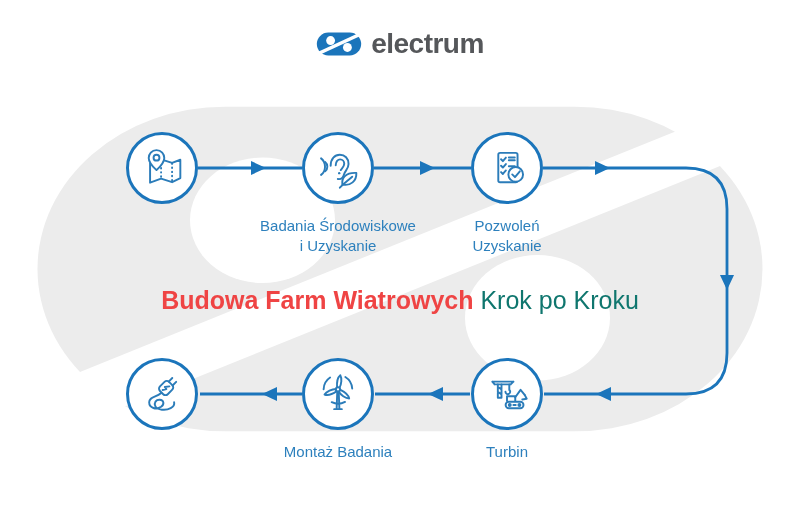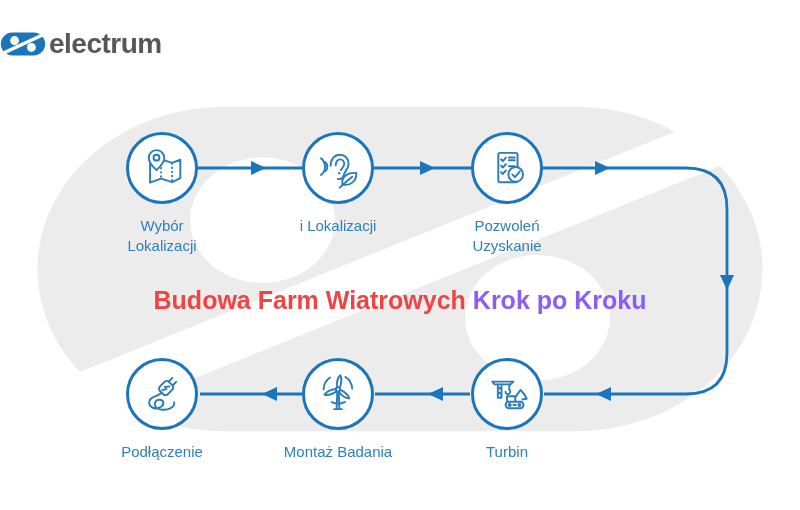--- a/index.html
+++ b/index.html
@@ -3,21 +3,21 @@
 <meta charset="utf-8">
 <style>
   html,body{margin:0;padding:0;background:#fff;}
   .canvas{
     position:relative;width:800px;height:510px;background:#ffffff;overflow:hidden;
     font-family:"Liberation Sans", sans-serif;
   }
   .watermark{position:absolute;left:25px;top:85px;width:750px;height:368px;z-index:0;}
   .logo{
     position:absolute;left:0;top:30px;width:800px;display:flex;align-items:center;
-    justify-content:flex-start;gap:3px;z-index:3;
+    justify-content:center;gap:9px;z-index:3;
   }
   .logo-icon{width:46px;height:26px;display:block;}
   .wordmark{font-size:28px;font-weight:700;color:#55575a;letter-spacing:-0.5px;line-height:1;}
   .flow{position:absolute;left:0;top:0;width:800px;height:510px;z-index:1;}
   .node{
     position:absolute;width:66px;height:66px;border:3px solid #1b75bb;border-radius:50%;
     background:#ffffff;display:flex;align-items:center;justify-content:center;z-index:2;
   }
   .node svg{width:44px;height:44px;}
   .ic{fill:none;stroke:#2b7cb9;stroke-width:2.1;stroke-linecap:round;stroke-linejoin:round;}
@@ -26,21 +26,21 @@
   .step-label{
     position:absolute;width:200px;text-align:center;color:#2d80bd;font-size:15px;
     line-height:20px;z-index:2;
   }
   .step-label span{display:block;}
   .title{
     position:absolute;left:0;top:286px;width:800px;text-align:center;z-index:2;
     font-size:25px;line-height:28px;
   }
   .title .t-bold{font-weight:700;color:#ef4444;}
-  .title .t-light{font-weight:700;color:#8b5cf6;}
+  .title .t-light{font-weight:400;color:#0f766e;}
 </style>
 </head>
 <body>
 
 <div class="canvas">
 
   <svg class="watermark" viewBox="0 0 60 34" preserveAspectRatio="none" aria-hidden="true">
     <rect x="1" y="2" width="58" height="30" rx="15" fill="#ececec"></rect>
     <rect x="-6" y="14.8" width="72" height="4.4" fill="#ffffff" transform="rotate(-25 30 17)"></rect>
     <circle cx="19" cy="12.5" r="5.8" fill="#ffffff"></circle>
@@ -78,38 +78,35 @@
 
   <div class="node" style="left:126px;top:132px;">
     <svg viewBox="0 0 48 48">
       <path class="ic" d="M11,19 L23,14.5 L35,18.5 L44,15 L44,35 L35,39.5 L23,35.5 L11,40 Z"></path>
       <path class="ic" stroke-dasharray="0.5,4" d="M23,15 V35"></path>
       <path class="ic" stroke-dasharray="0.5,4" d="M35,19 V39"></path>
       <path class="ic-white" d="M18,4.5 C12.7,4.5 9.5,8.8 9.5,13 C9.5,18.2 14,22.6 18,26.3 C22,22.6 26.5,18.2 26.5,13 C26.5,8.8 23.3,4.5 18,4.5 Z"></path>
       <circle class="ic" cx="18" cy="12.7" r="3.2"></circle>
     </svg>
   </div>
-  <div class="step-label" style="left:62px;top:216px;">
-    <span>Wybór</span>
-    <span>Lokalizacji</span>
-  </div>
 
   <div class="node" style="left:302px;top:132px;">
     <svg viewBox="0 0 48 48">
       <path class="ic" d="M10,17.5 a6.5,6.5 0 0 1 0,10"></path>
       <path class="ic" d="M5.5,13.5 a11.5,11.5 0 0 1 0,18"></path>
       <path class="ic" d="M16,21.5 C16,13.8 20.5,9.5 26,9.5 C31.5,9.5 35.5,13.6 35.5,19.5 C35.5,25 31.6,27 30.5,31 C29.6,34.4 27,36.6 23.8,36"></path>
       <path class="ic" d="M21.5,21 C21.5,16.6 24,14.6 26.3,14.6 C28.8,14.6 30.8,16.6 30.8,19.4 C30.8,22.4 28.4,24.2 27,26.3"></path>
       <circle class="ic-fill" cx="25.3" cy="29.6" r="1.3"></circle>
       <path class="ic-white" d="M28.8,42 C27.8,35 32,28.8 44,29.4 C44.4,38 37.8,44 28.8,42 Z"></path>
       <path class="ic" d="M26,45.5 C30,41 34.5,38 39.5,33.5"></path>
     </svg>
   </div>
   <div class="step-label" style="left:238px;top:216px;">
-    <span>i Lokalizacji</span>
+    <span>Badania Środowiskowe</span>
+    <span>i Uzyskanie</span>
   </div>
 
   <div class="node" style="left:471px;top:132px;">
     <svg viewBox="0 0 48 48">
       <rect class="ic" x="14.5" y="7.5" width="21" height="32" rx="2"></rect>
       <path class="ic" d="M17.5,14.5 l2,2 l3.3,-3.8"></path>
       <path class="ic" d="M26,12.5 h6.5 M26,15.5 h6.5"></path>
       <path class="ic" d="M17.5,21.5 l2,2 l3.3,-3.8"></path>
       <path class="ic" d="M26,22 h6.5"></path>
       <path class="ic" d="M17.5,28.5 l2,2 l3.3,-3.8"></path>
@@ -167,21 +164,20 @@
     <svg viewBox="0 0 48 48">
       <g transform="translate(28.5,17.5) rotate(45)">
         <rect class="ic" x="-6" y="-7" width="12" height="14" rx="3.5"></rect>
         <path class="ic" d="M-3,-7 V-12.5 M3,-7 V-12.5"></path>
         <path class="ic" stroke-width="1.8" d="M1.2,-3.8 L-1.8,0.2 L1,0.6 L-1.2,4.2"></path>
       </g>
       <path class="ic" d="M23.2,22.8 C17,28 10,27 10,33 C10,39.5 18,41.5 23,38 C27,35 26,30.5 21.5,30.2 C17.5,30 14.8,33.5 16.8,37.5 C18.8,41.5 28,42.5 33.5,39.5 C36.5,37.8 37.8,35.5 37.2,33"></path>
     </svg>
   </div>
   <div class="step-label" style="left:62px;top:442px;">
-    <span>Podłączenie</span>
   </div>
 
   <div class="title">
     <span class="t-bold">Budowa Farm Wiatrowych</span>
     <span class="t-light">Krok po Kroku</span>
   </div>
 
 </div>
 
 </body></html>

